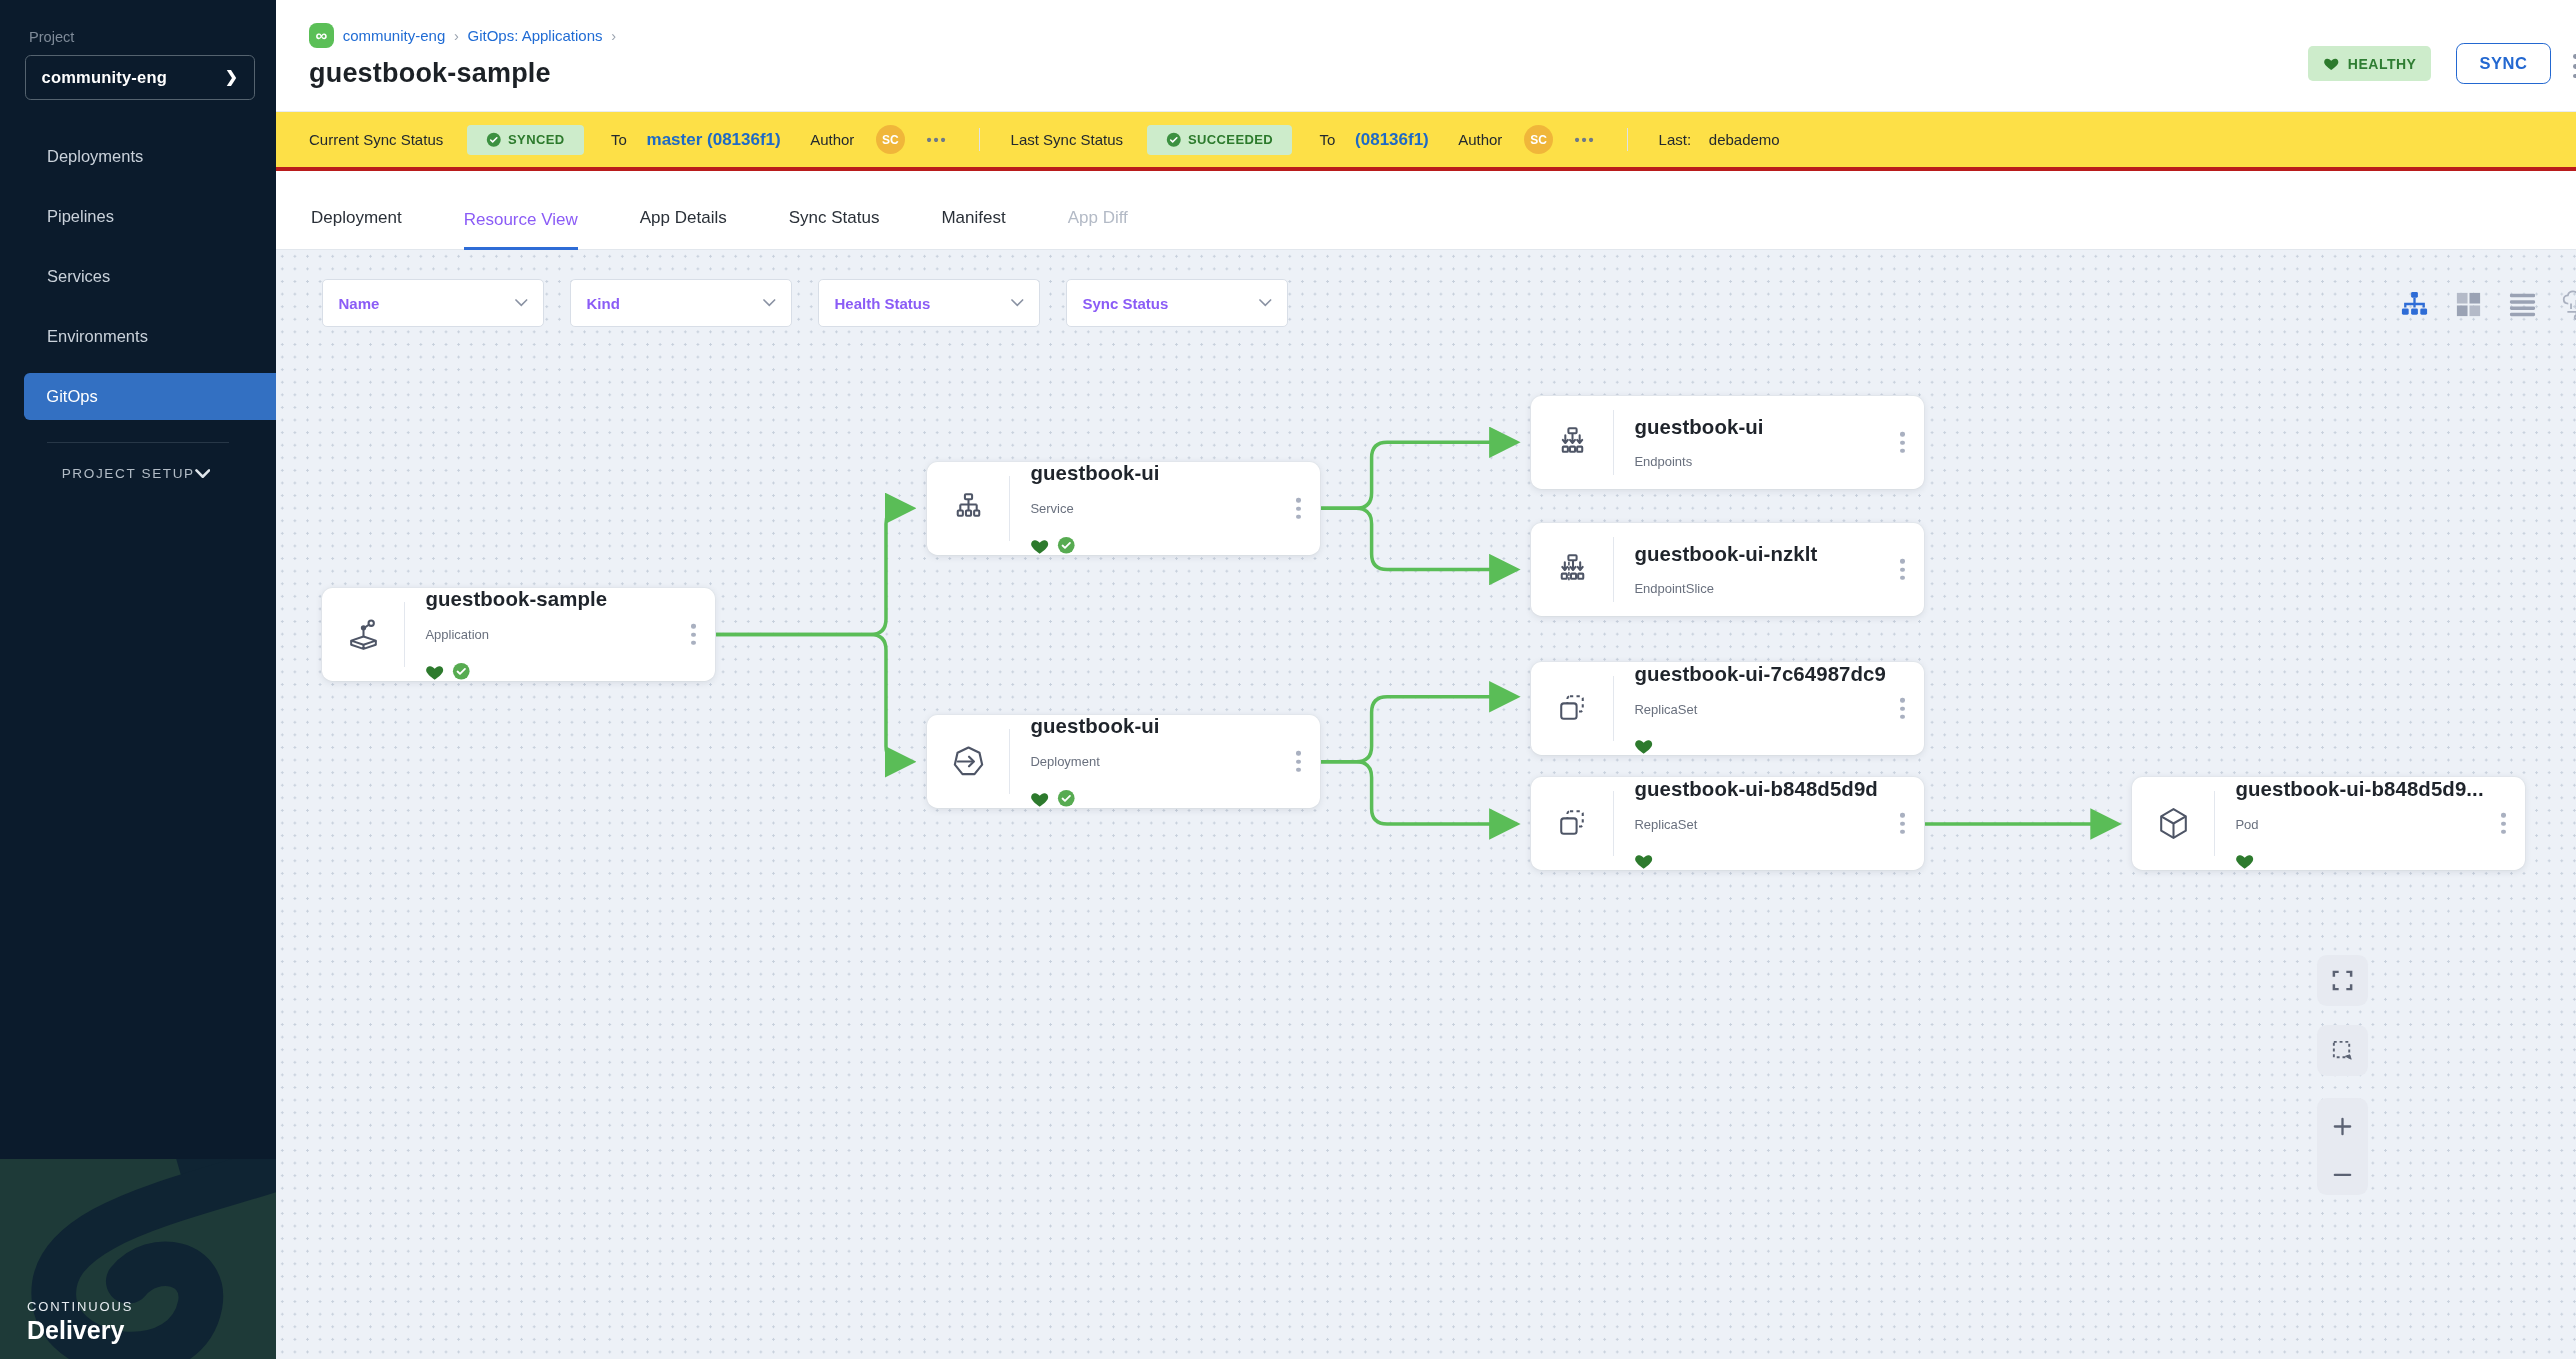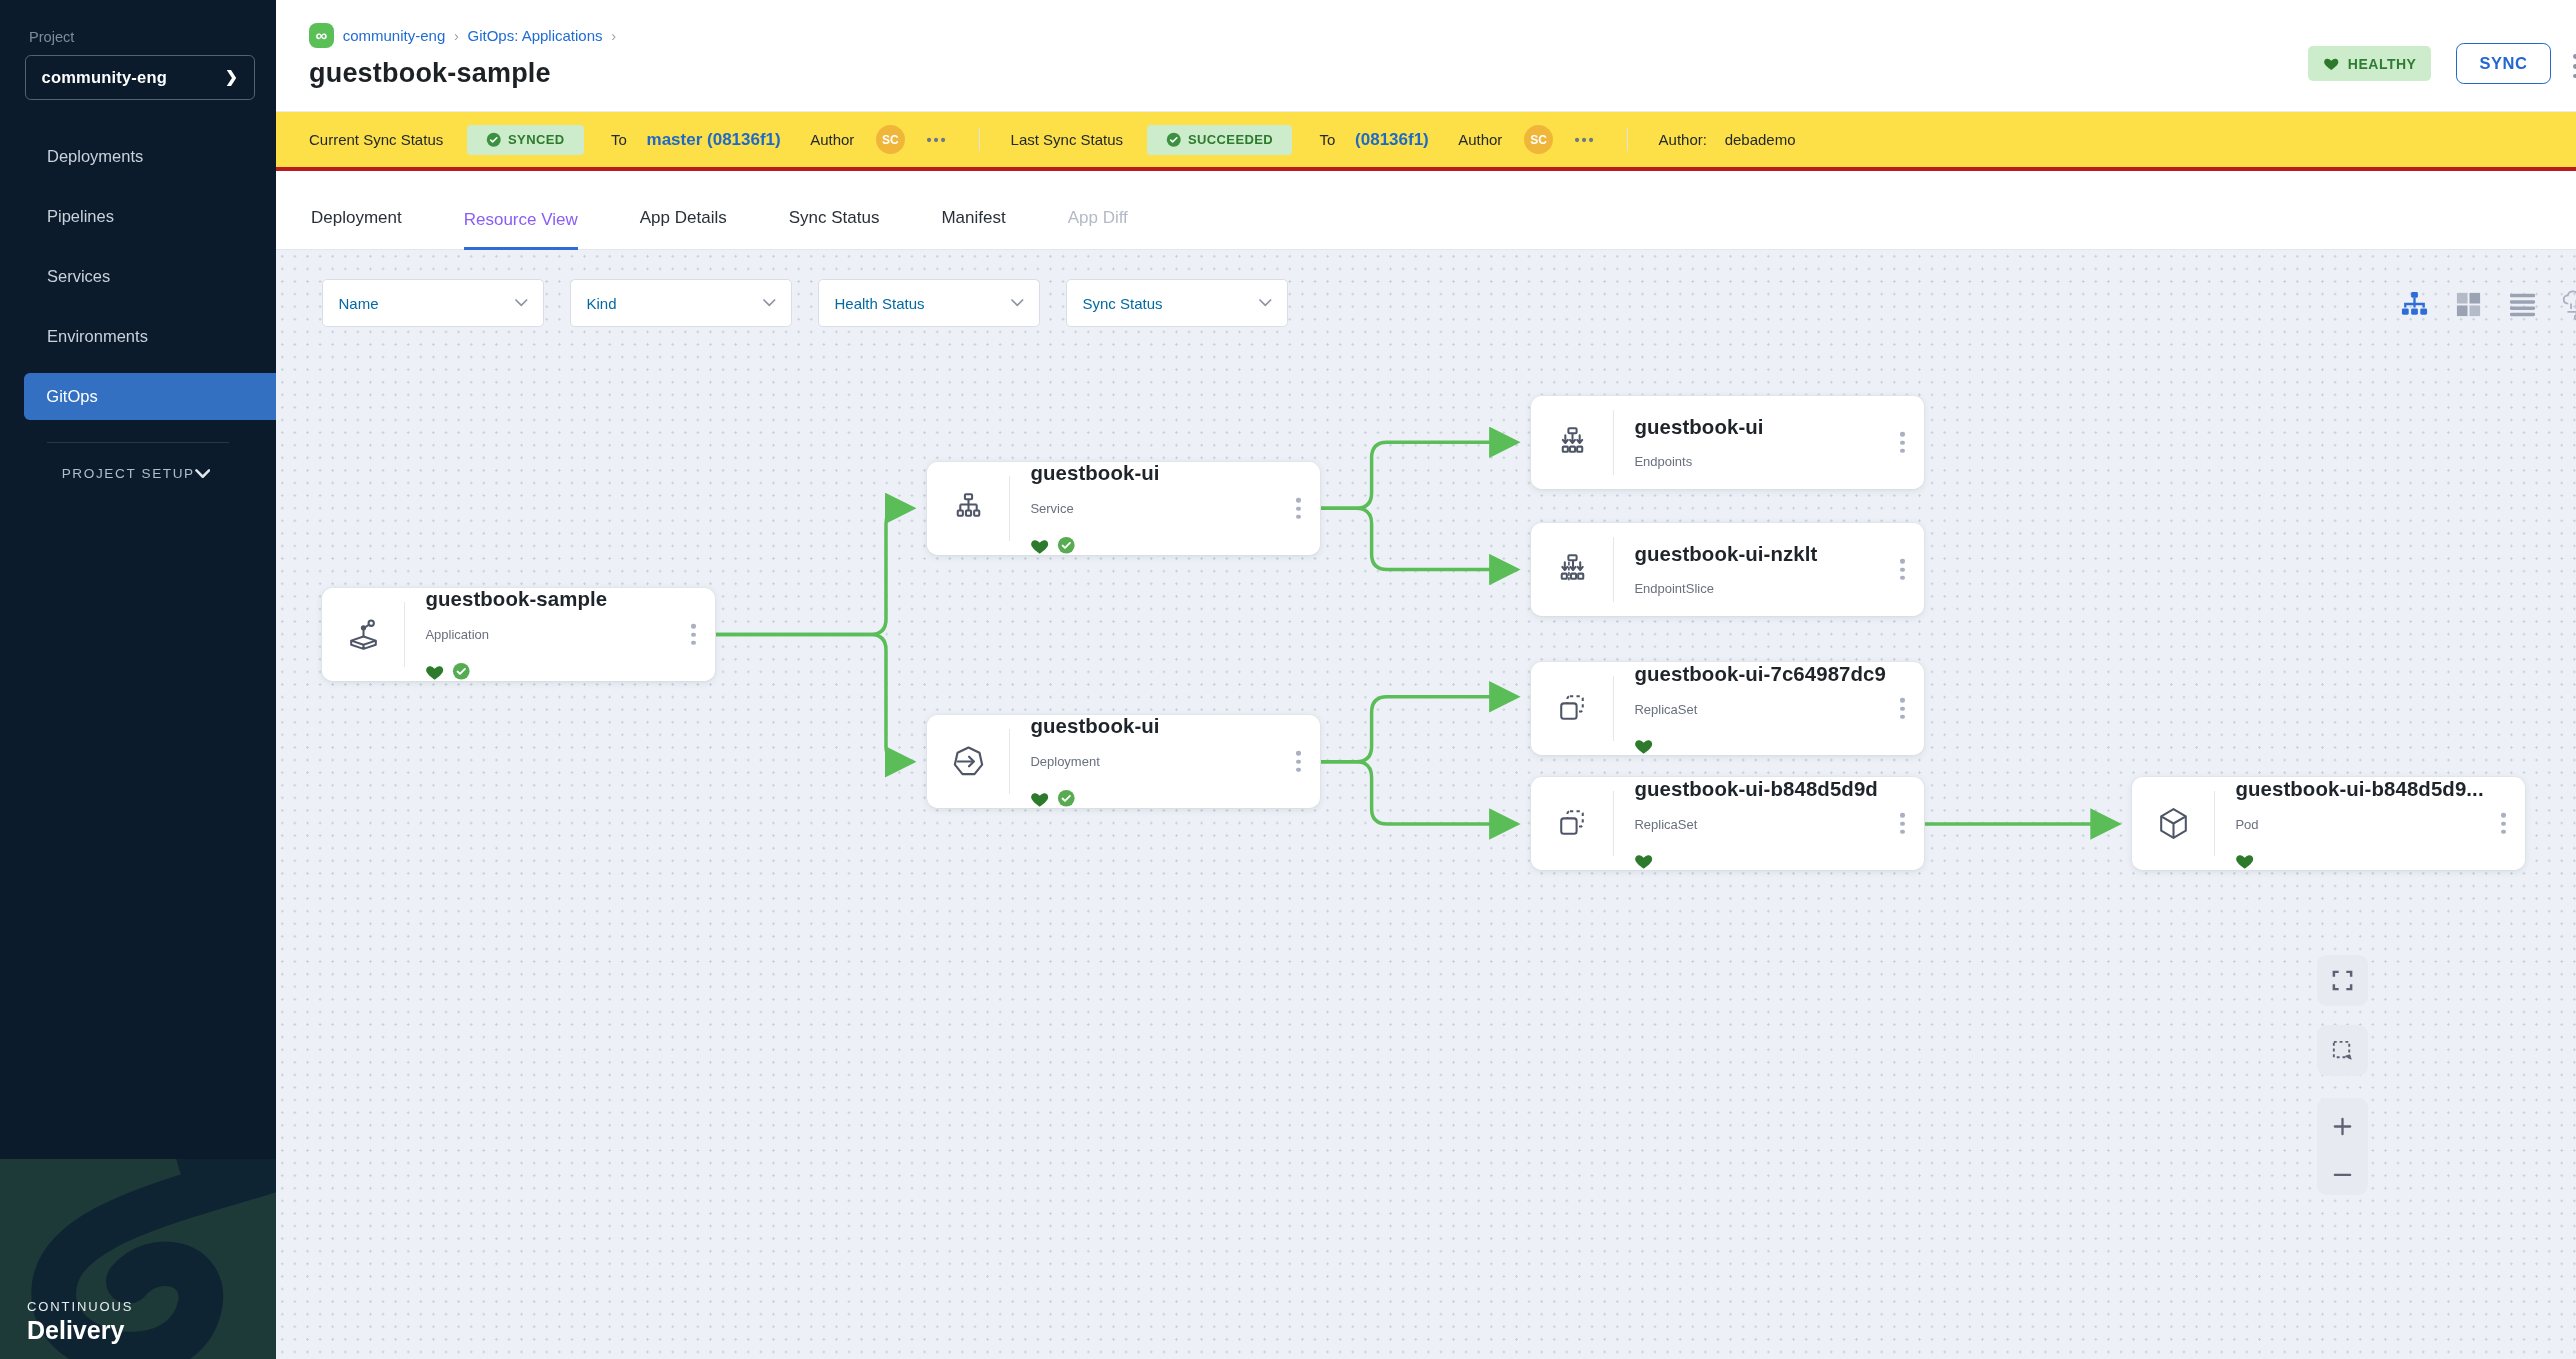--- a/index.html
+++ b/index.html
@@ -62,21 +62,21 @@
   .tab.active{font-weight:400;color:#8b5cf6;border-bottom:3.9px solid #2e6cd6;padding-bottom:17.5px;margin-bottom:-1px;}
   .tab.disabled{color:#b3bac6;cursor:default;}
 
   
   .canvas{position:relative;flex:1;background-color:#edf1f7;
     background-image:radial-gradient(circle,#c7d0dc 1.3px,transparent 1.3px);background-size:12.6px 12.6px;overflow:hidden;}
 
   .filter-row{position:absolute;top:29px;left:46px;display:flex;gap:26px;}
   .filter-box{width:189px;height:46px;background:#fff;border:1px solid #d8dee7;border-radius:4.9px;
     display:flex;align-items:center;justify-content:space-between;padding:0 15.5px;cursor:pointer;}
-  .filter-box span{font-size:15px;color:#0369a1;font-weight:400;}
+  .filter-box span{font-size:15px;color:#8b5cf6;font-weight:700;}
 
   .view-toggles{position:absolute;top:39px;right:-15.5px;display:flex;gap:23px;align-items:center;}
   .view-toggle{width:31px;height:31px;display:flex;align-items:center;justify-content:center;cursor:pointer;}
 
   .edges{position:absolute;left:0;top:0;pointer-events:none;}
 
   .node{position:absolute;width:393px;height:93px;background:#fff;border-radius:10.7px;
     box-shadow:0 1.9px 7.8px rgba(30,40,60,.10),0 0 0 1px #e9edf2;display:flex;align-items:stretch;cursor:pointer;}
   .node-icon{width:82px;display:flex;align-items:center;justify-content:center;}
   .node-divider{width:1px;background:#e3e7ee;margin:13.6px 0;}
@@ -190,21 +190,21 @@
             <path d="M6 10.3l2.6 2.5L14 7.5" stroke="#fff" stroke-width="2" fill="none" stroke-linecap="round" stroke-linejoin="round"></path>
           </svg>
         <span>SUCCEEDED</span>
       </span>
       <span>To</span>
       <span class="sb-ref">(08136f1)</span>
       <span>Author</span>
       <span class="sb-avatar">SC</span>
       <span class="sb-dots">•••</span>
       <span class="sb-divider"></span>
-      <span class="agent-label">Author:</span>
+      <span class="agent-label">Last:</span>
       <span class="agent-value">debademo</span>
     </div>
 
     <nav class="tab-bar">
       <div class="tab">Deployment</div>
       <div class="tab active">Resource View</div>
       <div class="tab">App Details</div>
       <div class="tab">Sync Status</div>
       <div class="tab">Manifest</div>
       <div class="tab disabled">App Diff</div>

